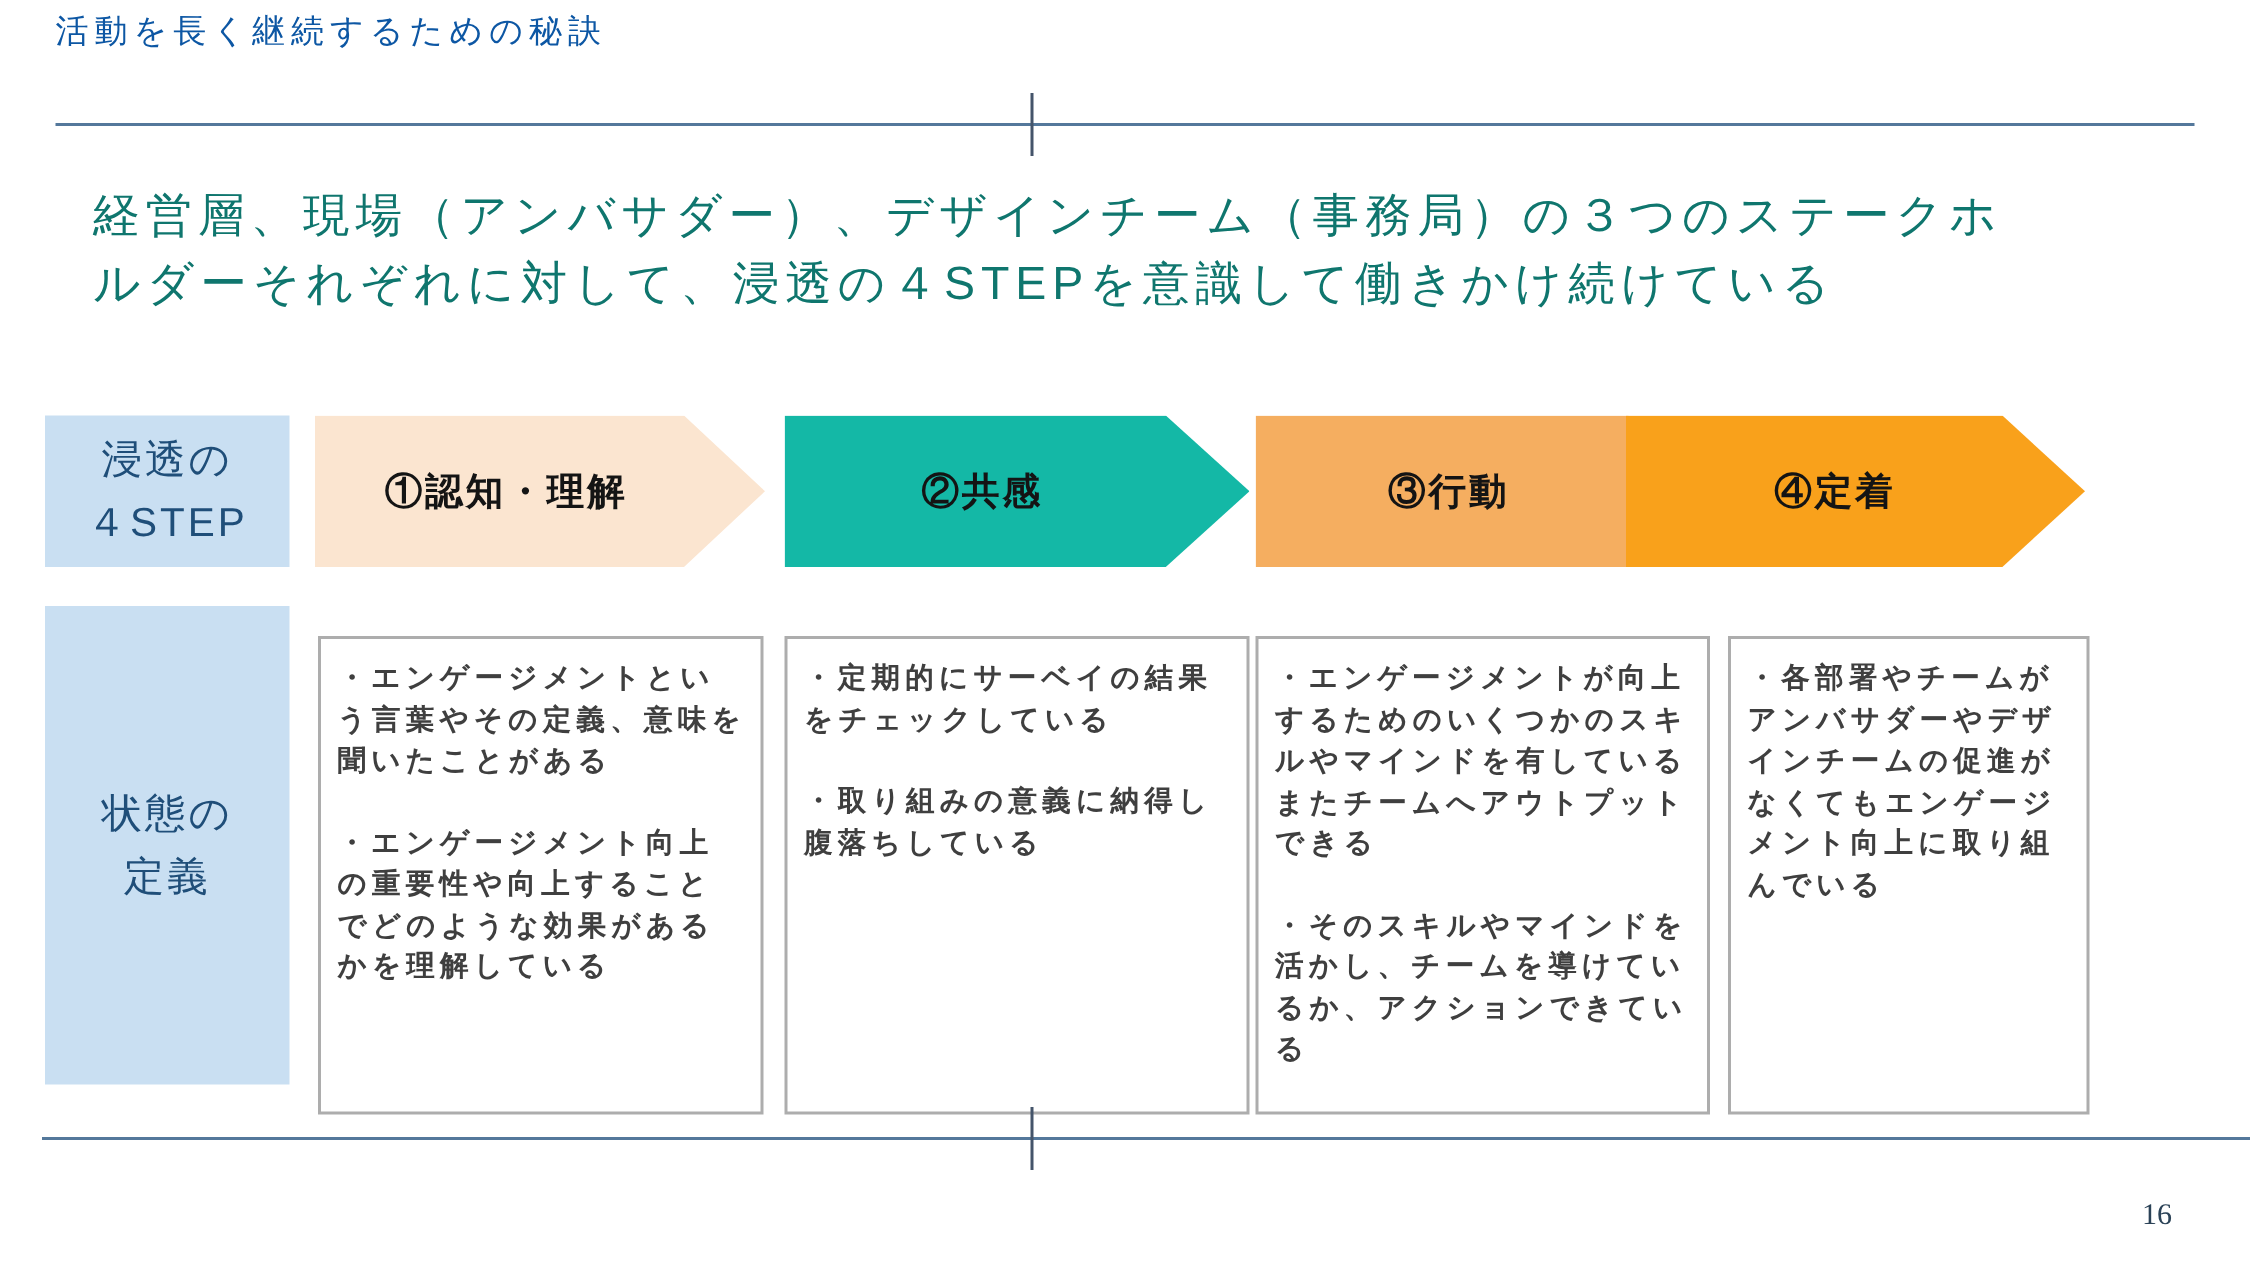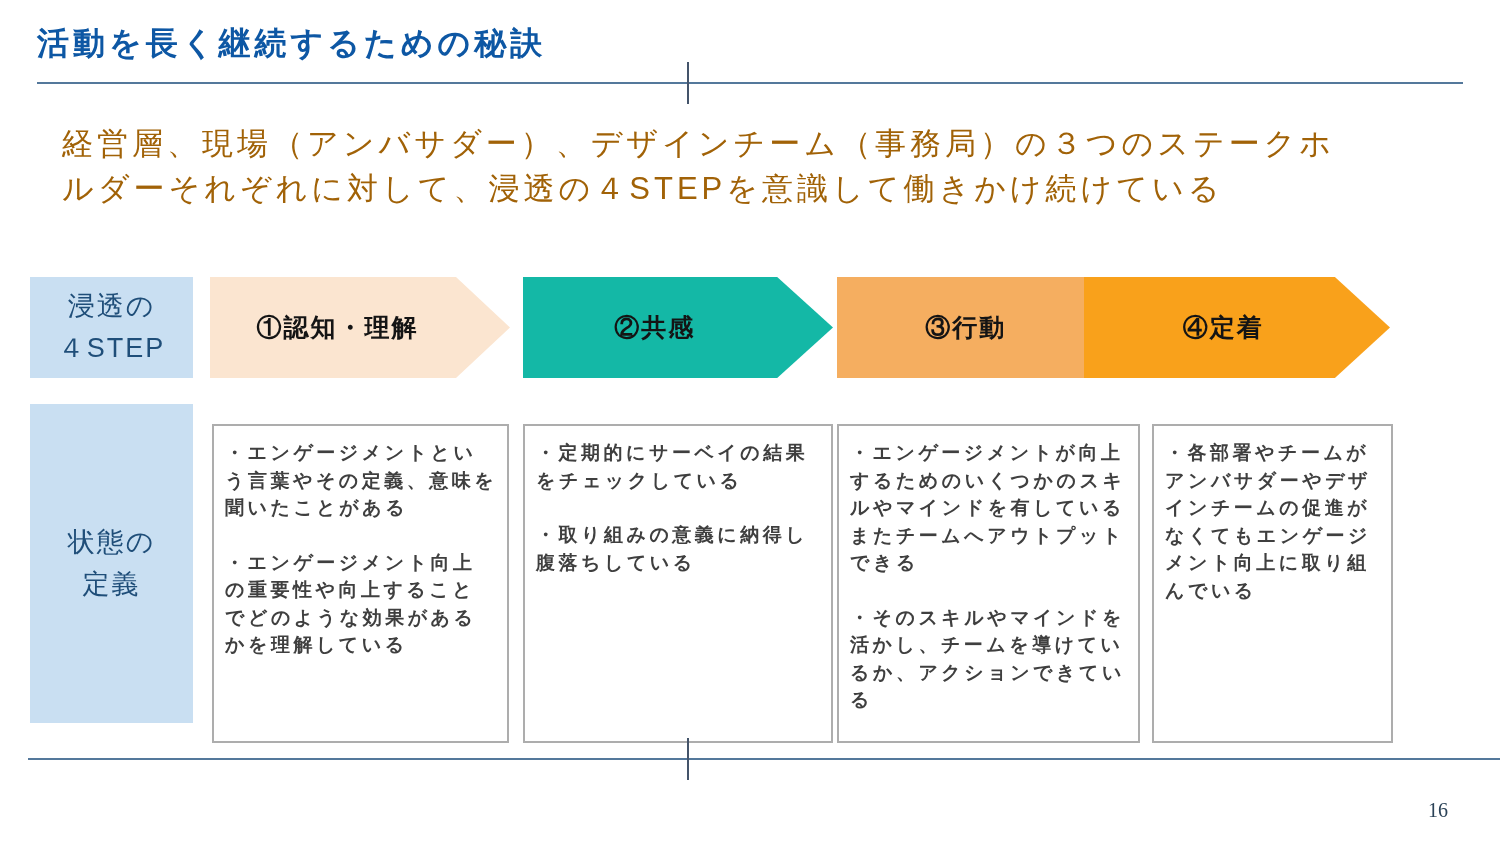--- a/index.html
+++ b/index.html
@@ -10,23 +10,23 @@
     position: relative;
     width: 1500px;
     height: 844px;
     background: #ffffff;
     overflow: hidden;
   }
 
   .title {
     position: absolute;
     left: 37px;
-    top: 22px;
-    font-size: 32px;
-    font-weight: bold;
+    top: 6px;
+    font-size: 22px;
+    font-weight: normal;
     letter-spacing: 4px;
     color: #0D57A4;
     white-space: nowrap;
   }
 
   .title-rule {
     position: absolute;
     left: 37px;
     top: 82px;
     width: 1426px;
@@ -43,21 +43,21 @@
   .tick-top    { left: 687px; top: 62px; }
   .tick-bottom { left: 687px; top: 738px; }
 
   .subtitle {
     position: absolute;
     left: 62px;
     top: 122px;
     font-size: 31px;
     letter-spacing: 4px;
     line-height: 1.45;
-    color: #a16207;
+    color: #0f766e;
     white-space: nowrap;
   }
 
   .label-box {
     position: absolute;
     left: 30px;
     width: 163px;
     background: #C9DFF2;
     color: #1F4E79;
     display: flex;

